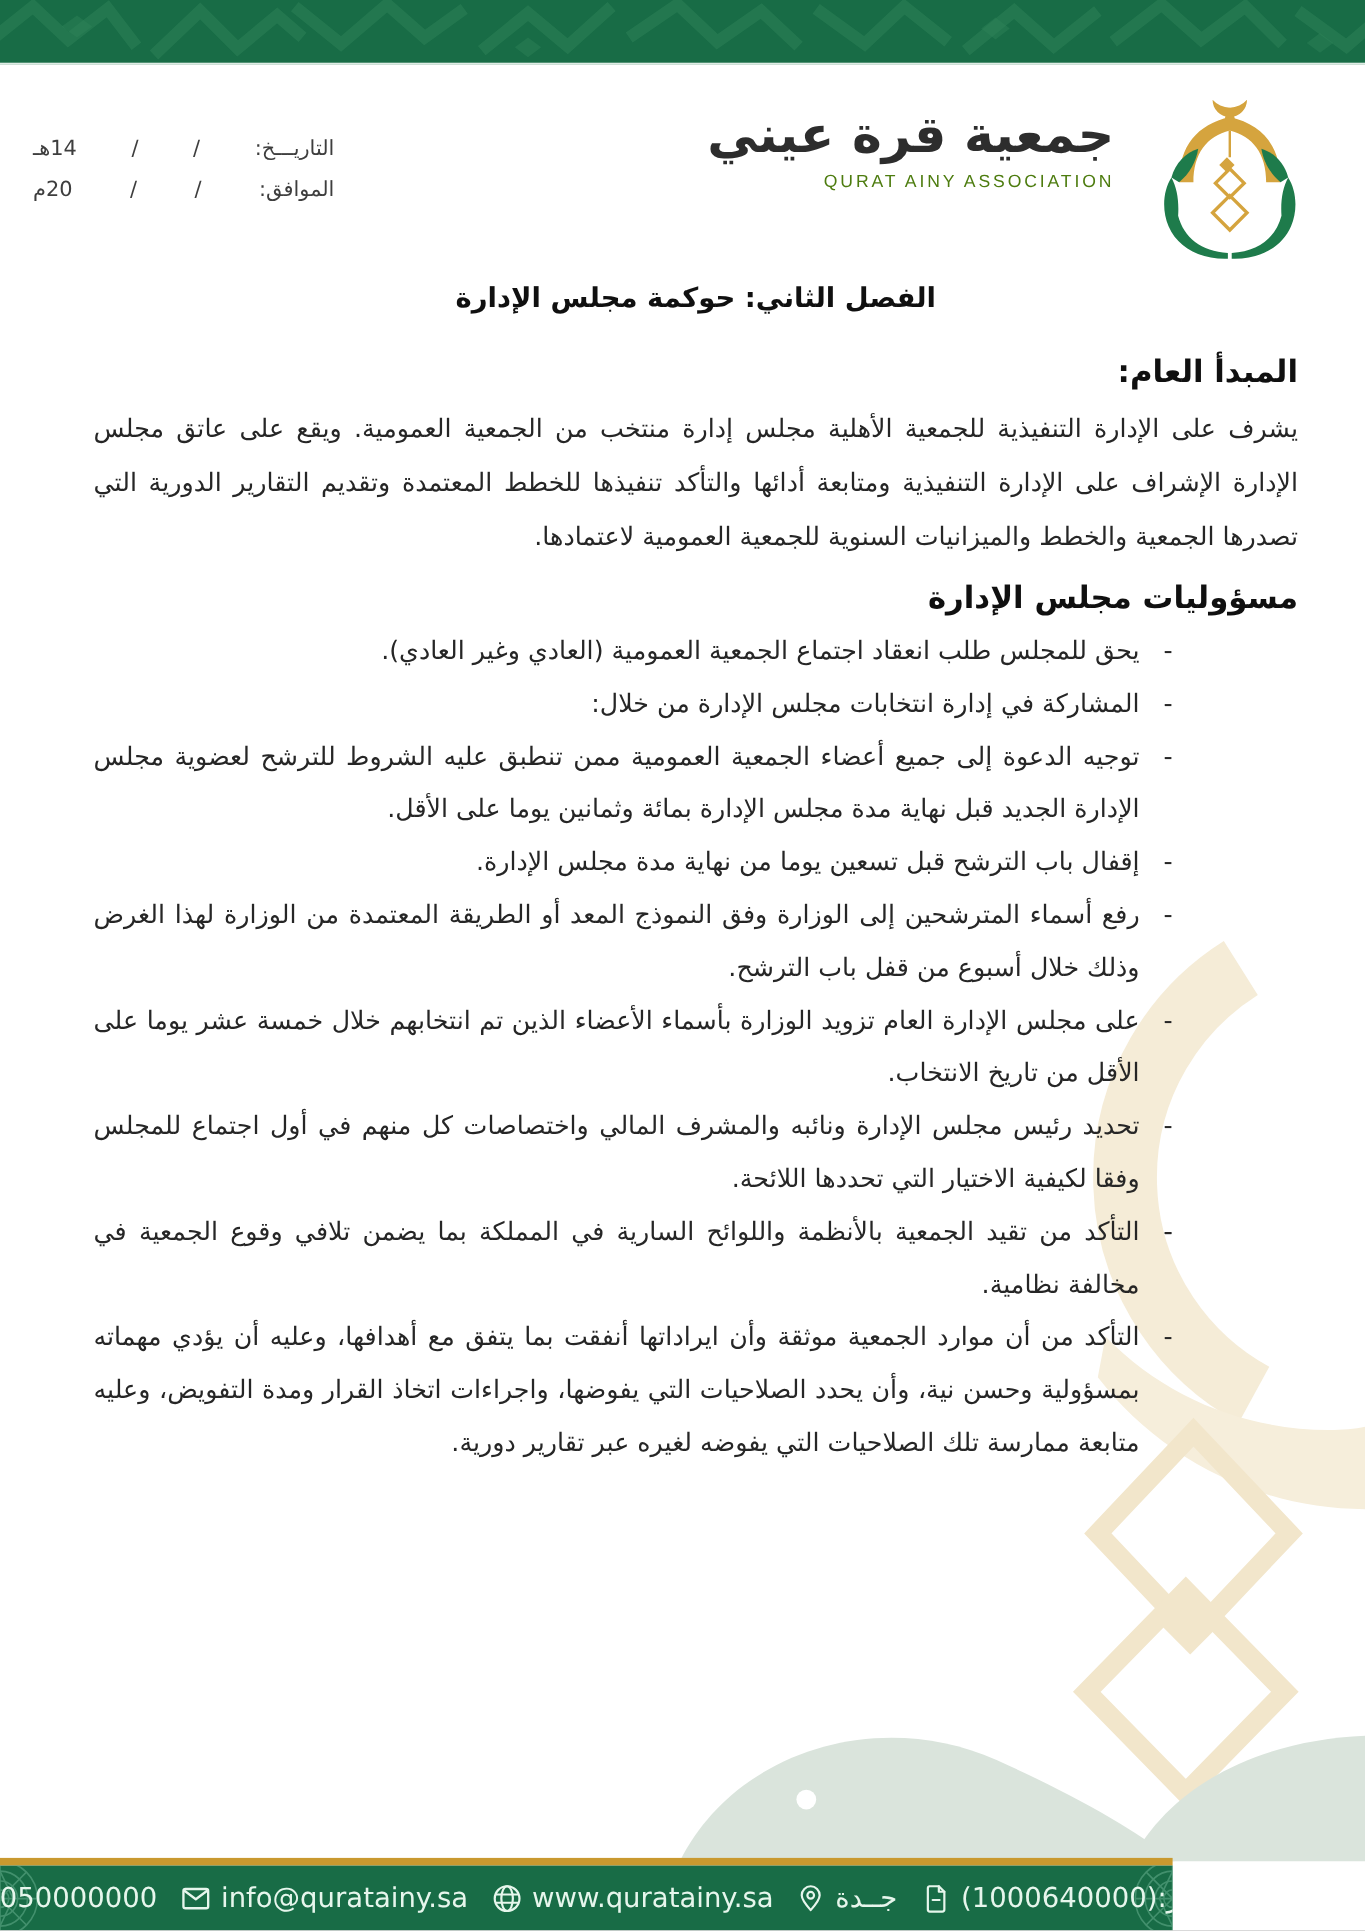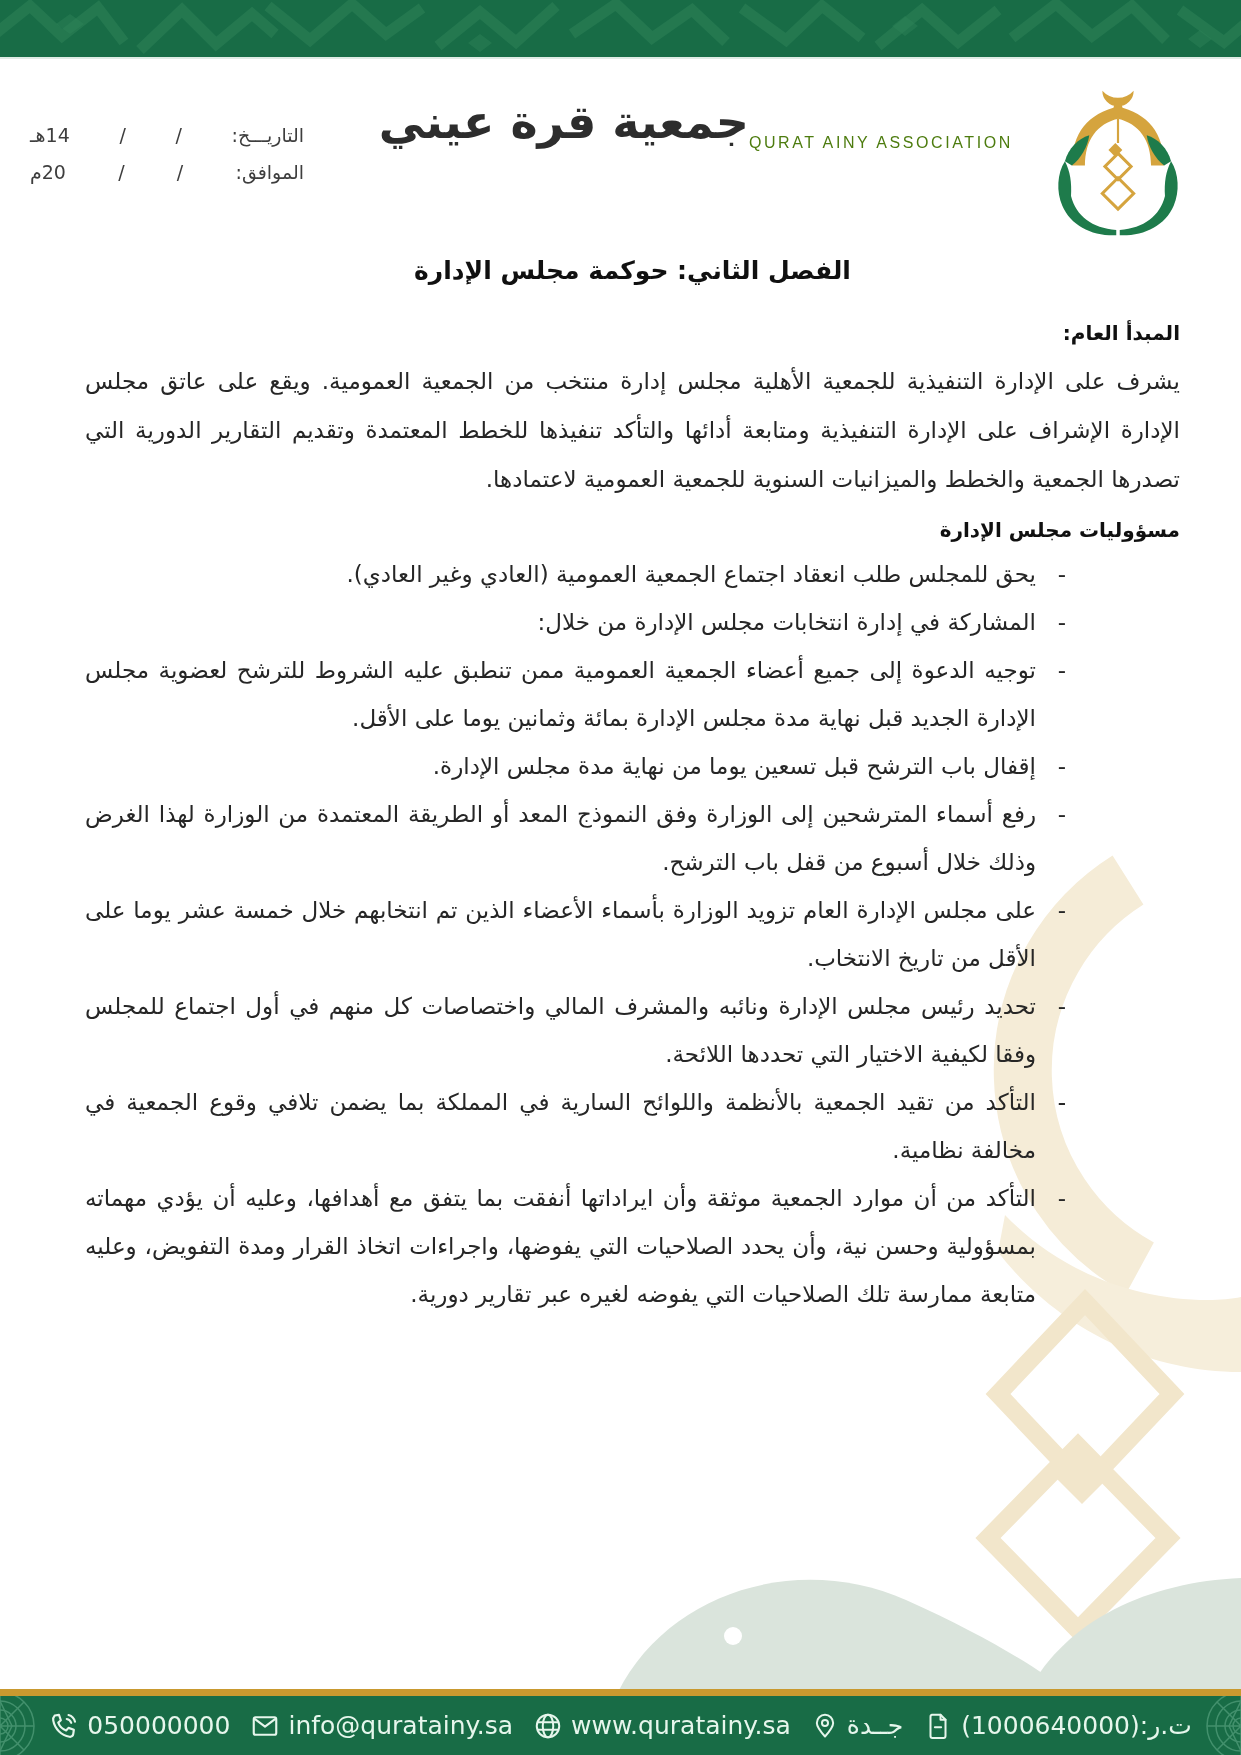--- a/index.html
+++ b/index.html
@@ -5,42 +5,42 @@
   html,body{margin:0;padding:0;}
   body{background:#9a9a9a;font-family:"DejaVu Sans",sans-serif;}
   .page{position:relative;width:1241px;height:1755px;background:#ffffff;overflow:hidden;margin:0 auto;}
 
   
   .top-band{position:absolute;top:0;left:0;width:1241px;height:57px;background:#186C46;border-bottom:2px solid #DFECE5;z-index:3;}
   .top-band svg{display:block;width:1241px;height:57px;}
 
   
   .logo-icon{position:absolute;top:68px;right:36px;width:174px;height:170px;z-index:2;}
-  .logo-text{position:absolute;top:94px;right:228px;display:flex;flex-direction:row;align-items:flex-end;z-index:2;}
+  .logo-text{position:absolute;top:94px;right:228px;display:flex;flex-direction:column;align-items:flex-end;z-index:2;}
   .logo-ar{font-size:46px;font-weight:700;color:#2d2d2d;line-height:1.25;direction:rtl;}
   .logo-en{font-size:16px;letter-spacing:2.6px;color:#4d7c0f;margin-top:5px;font-family:"Liberation Sans",sans-serif;white-space:nowrap;}
 
   .date-block{position:absolute;left:30px;top:124px;width:274px;direction:rtl;color:#3E3E3E;font-size:19px;z-index:2;}
   .date-row{display:flex;justify-content:space-between;align-items:baseline;margin-bottom:15px;}
 
   
   .main{position:absolute;top:256px;right:61px;left:85px;direction:rtl;color:#262626;z-index:2;}
   .doc-title{text-align:center;font-size:25px;font-weight:700;color:#101010;margin:0 0 36px 0;}
-  .sec-heading{font-size:20px;font-weight:700;color:#101010;margin:0 0 12px 0;text-align:right;}
+  .sec-heading{font-size:28px;font-weight:700;color:#101010;margin:0 0 12px 0;text-align:right;}
   .lead-par{font-size:23px;line-height:49px;text-align:justify;margin:0 0 14px 0;}
   .sec-heading.second{margin:12px 0 8px 0;}
   .resp-list{margin:0 108px 0 0;}
   .resp-item{position:relative;padding-right:36px;font-size:23px;line-height:48px;text-align:justify;}
   .resp-dash{position:absolute;right:6px;top:0;}
 
   
   .watermarks{position:absolute;top:0;left:0;width:1241px;height:1755px;z-index:1;pointer-events:none;}
 
   
-  .footer{position:absolute;left:0;bottom:0;width:1241px;z-index:4;}
+  .footer{position:absolute;left:0;bottom:0;width:1066px;z-index:4;}
   .footer-gold{height:7px;background:#C9992F;}
   .footer-bar{position:relative;height:59px;background:#186C46;display:flex;align-items:center;justify-content:center;gap:20px;color:#E6F6EC;font-size:25px;overflow:hidden;}
   .footer-item{display:flex;align-items:center;gap:8px;white-space:nowrap;z-index:2;}
   .footer-item svg{display:block;}
   .f-rtl{direction:rtl;}
   .corner-pattern{position:absolute;top:0;height:59px;opacity:.5;z-index:1;}
   .corner-pattern.left{left:-28px;}
   .corner-pattern.right{right:-28px;}
 </style>
 </head>

